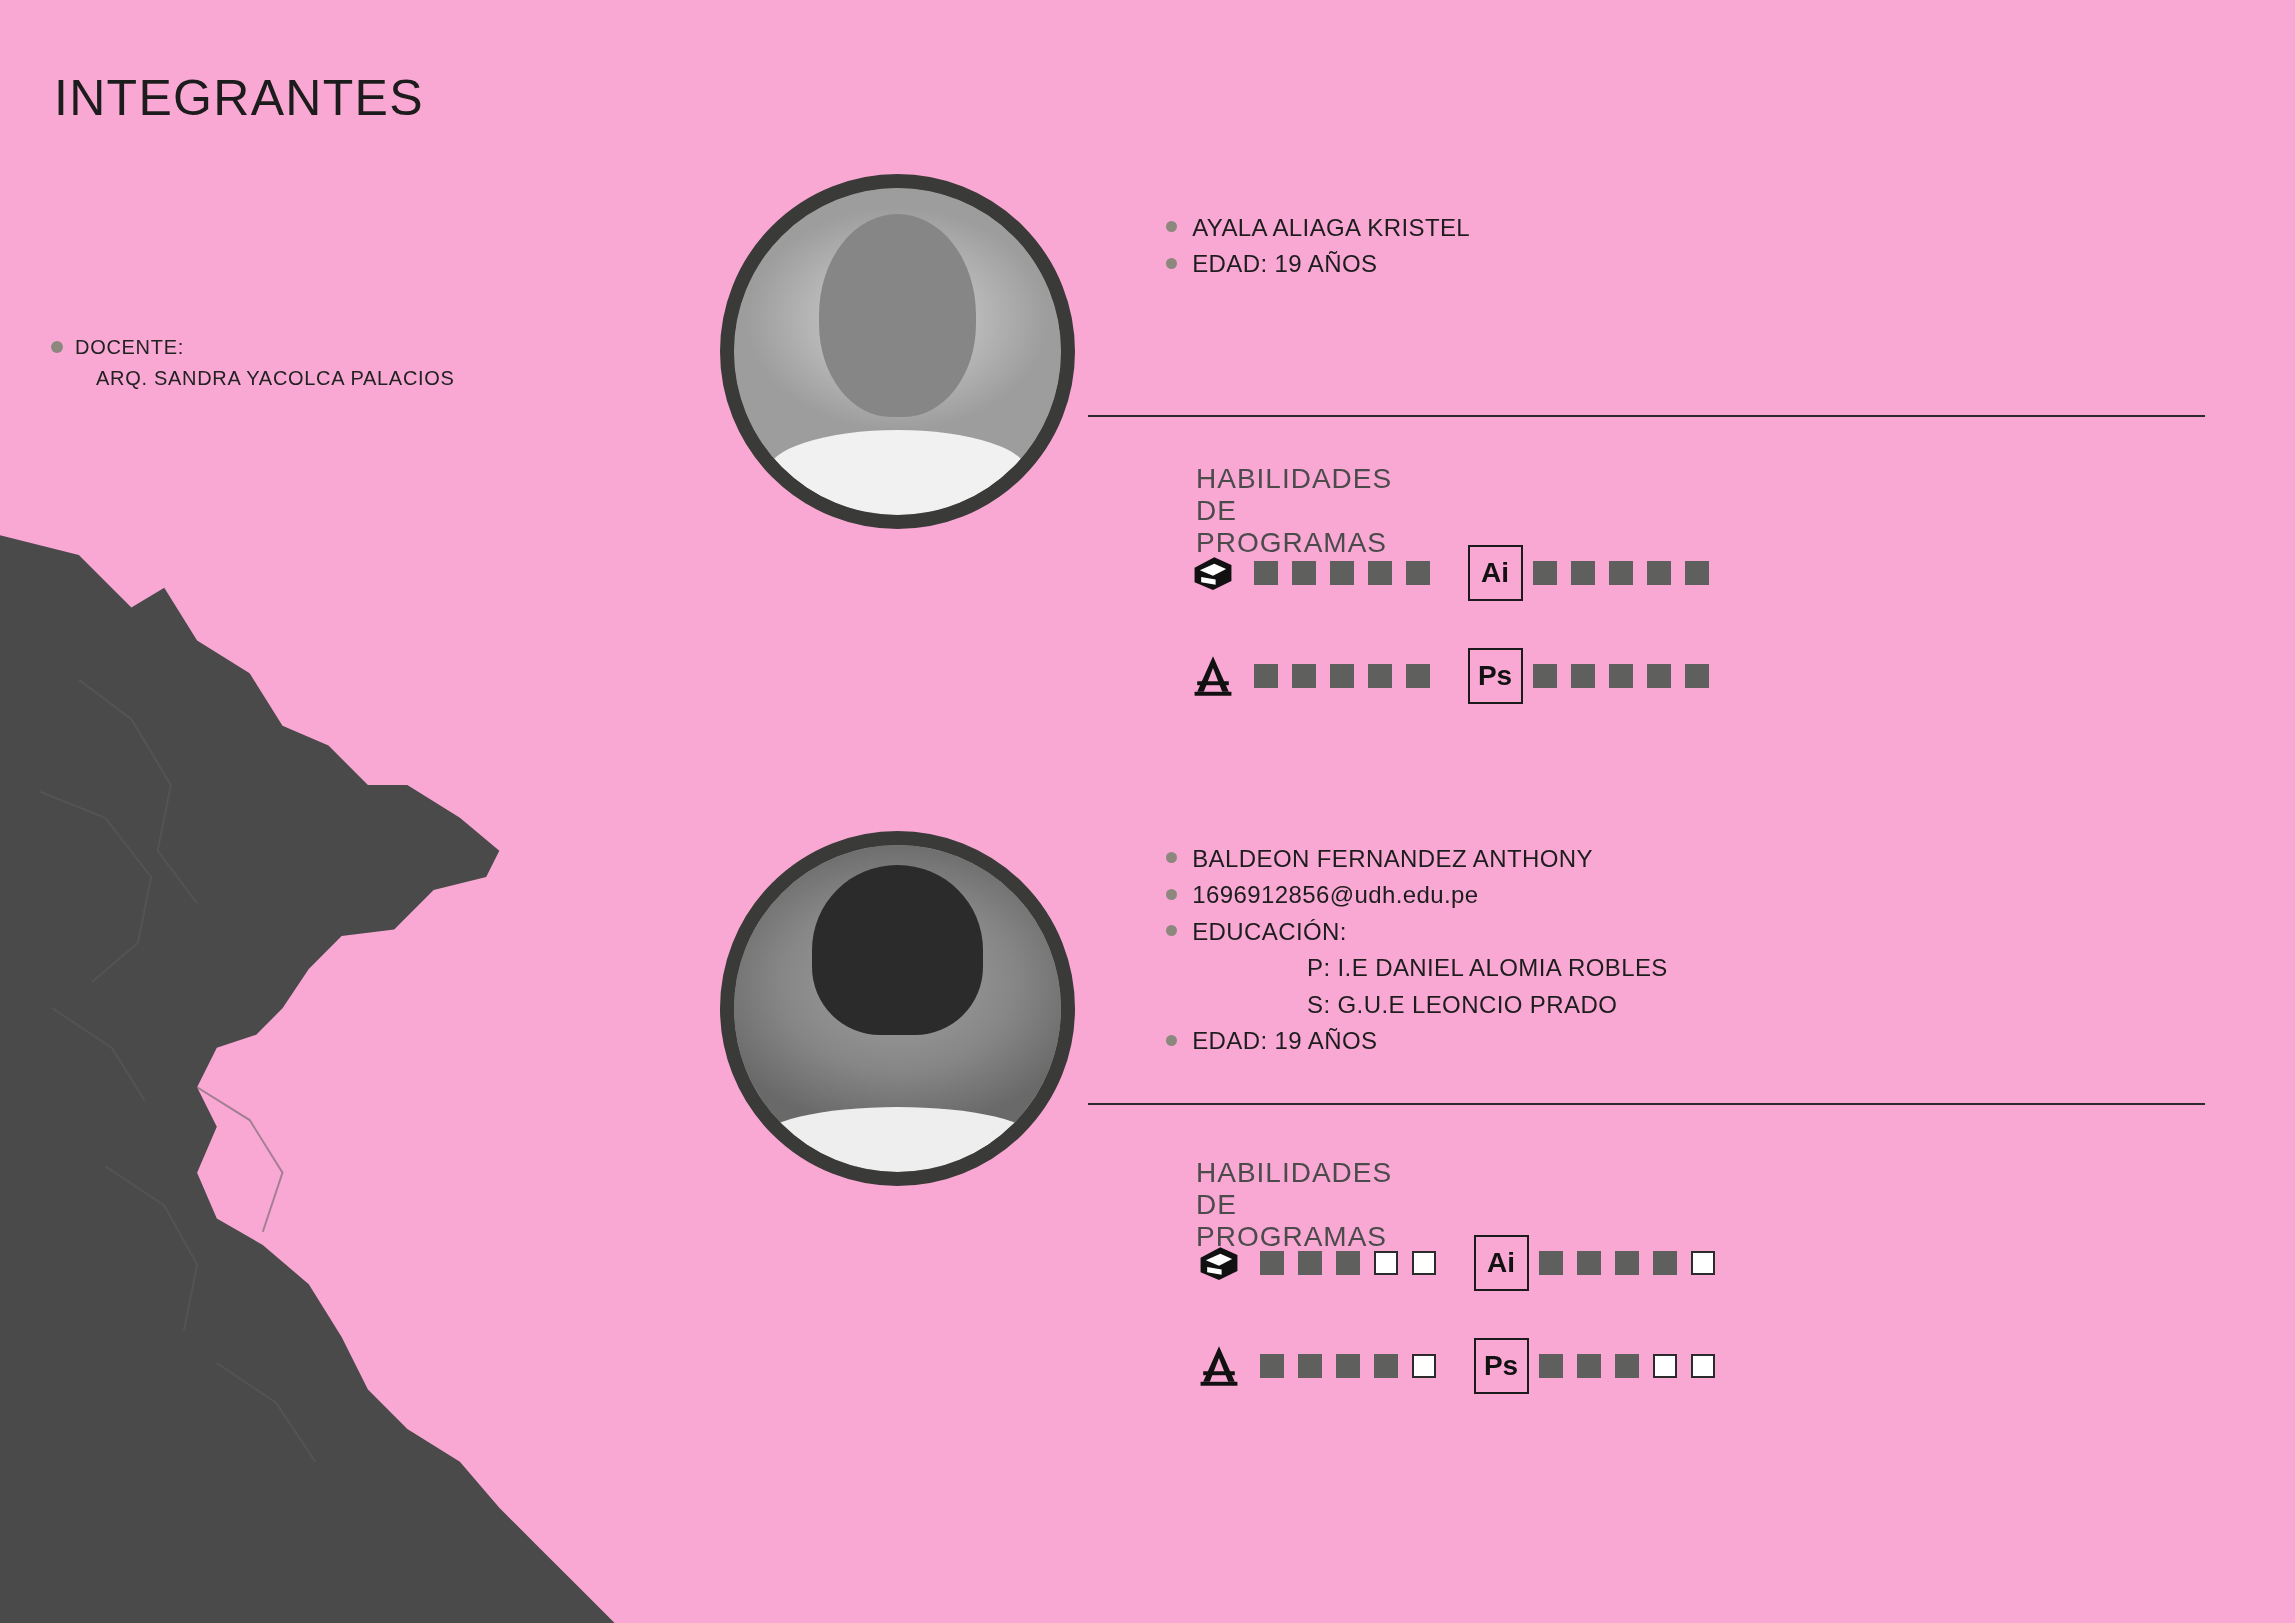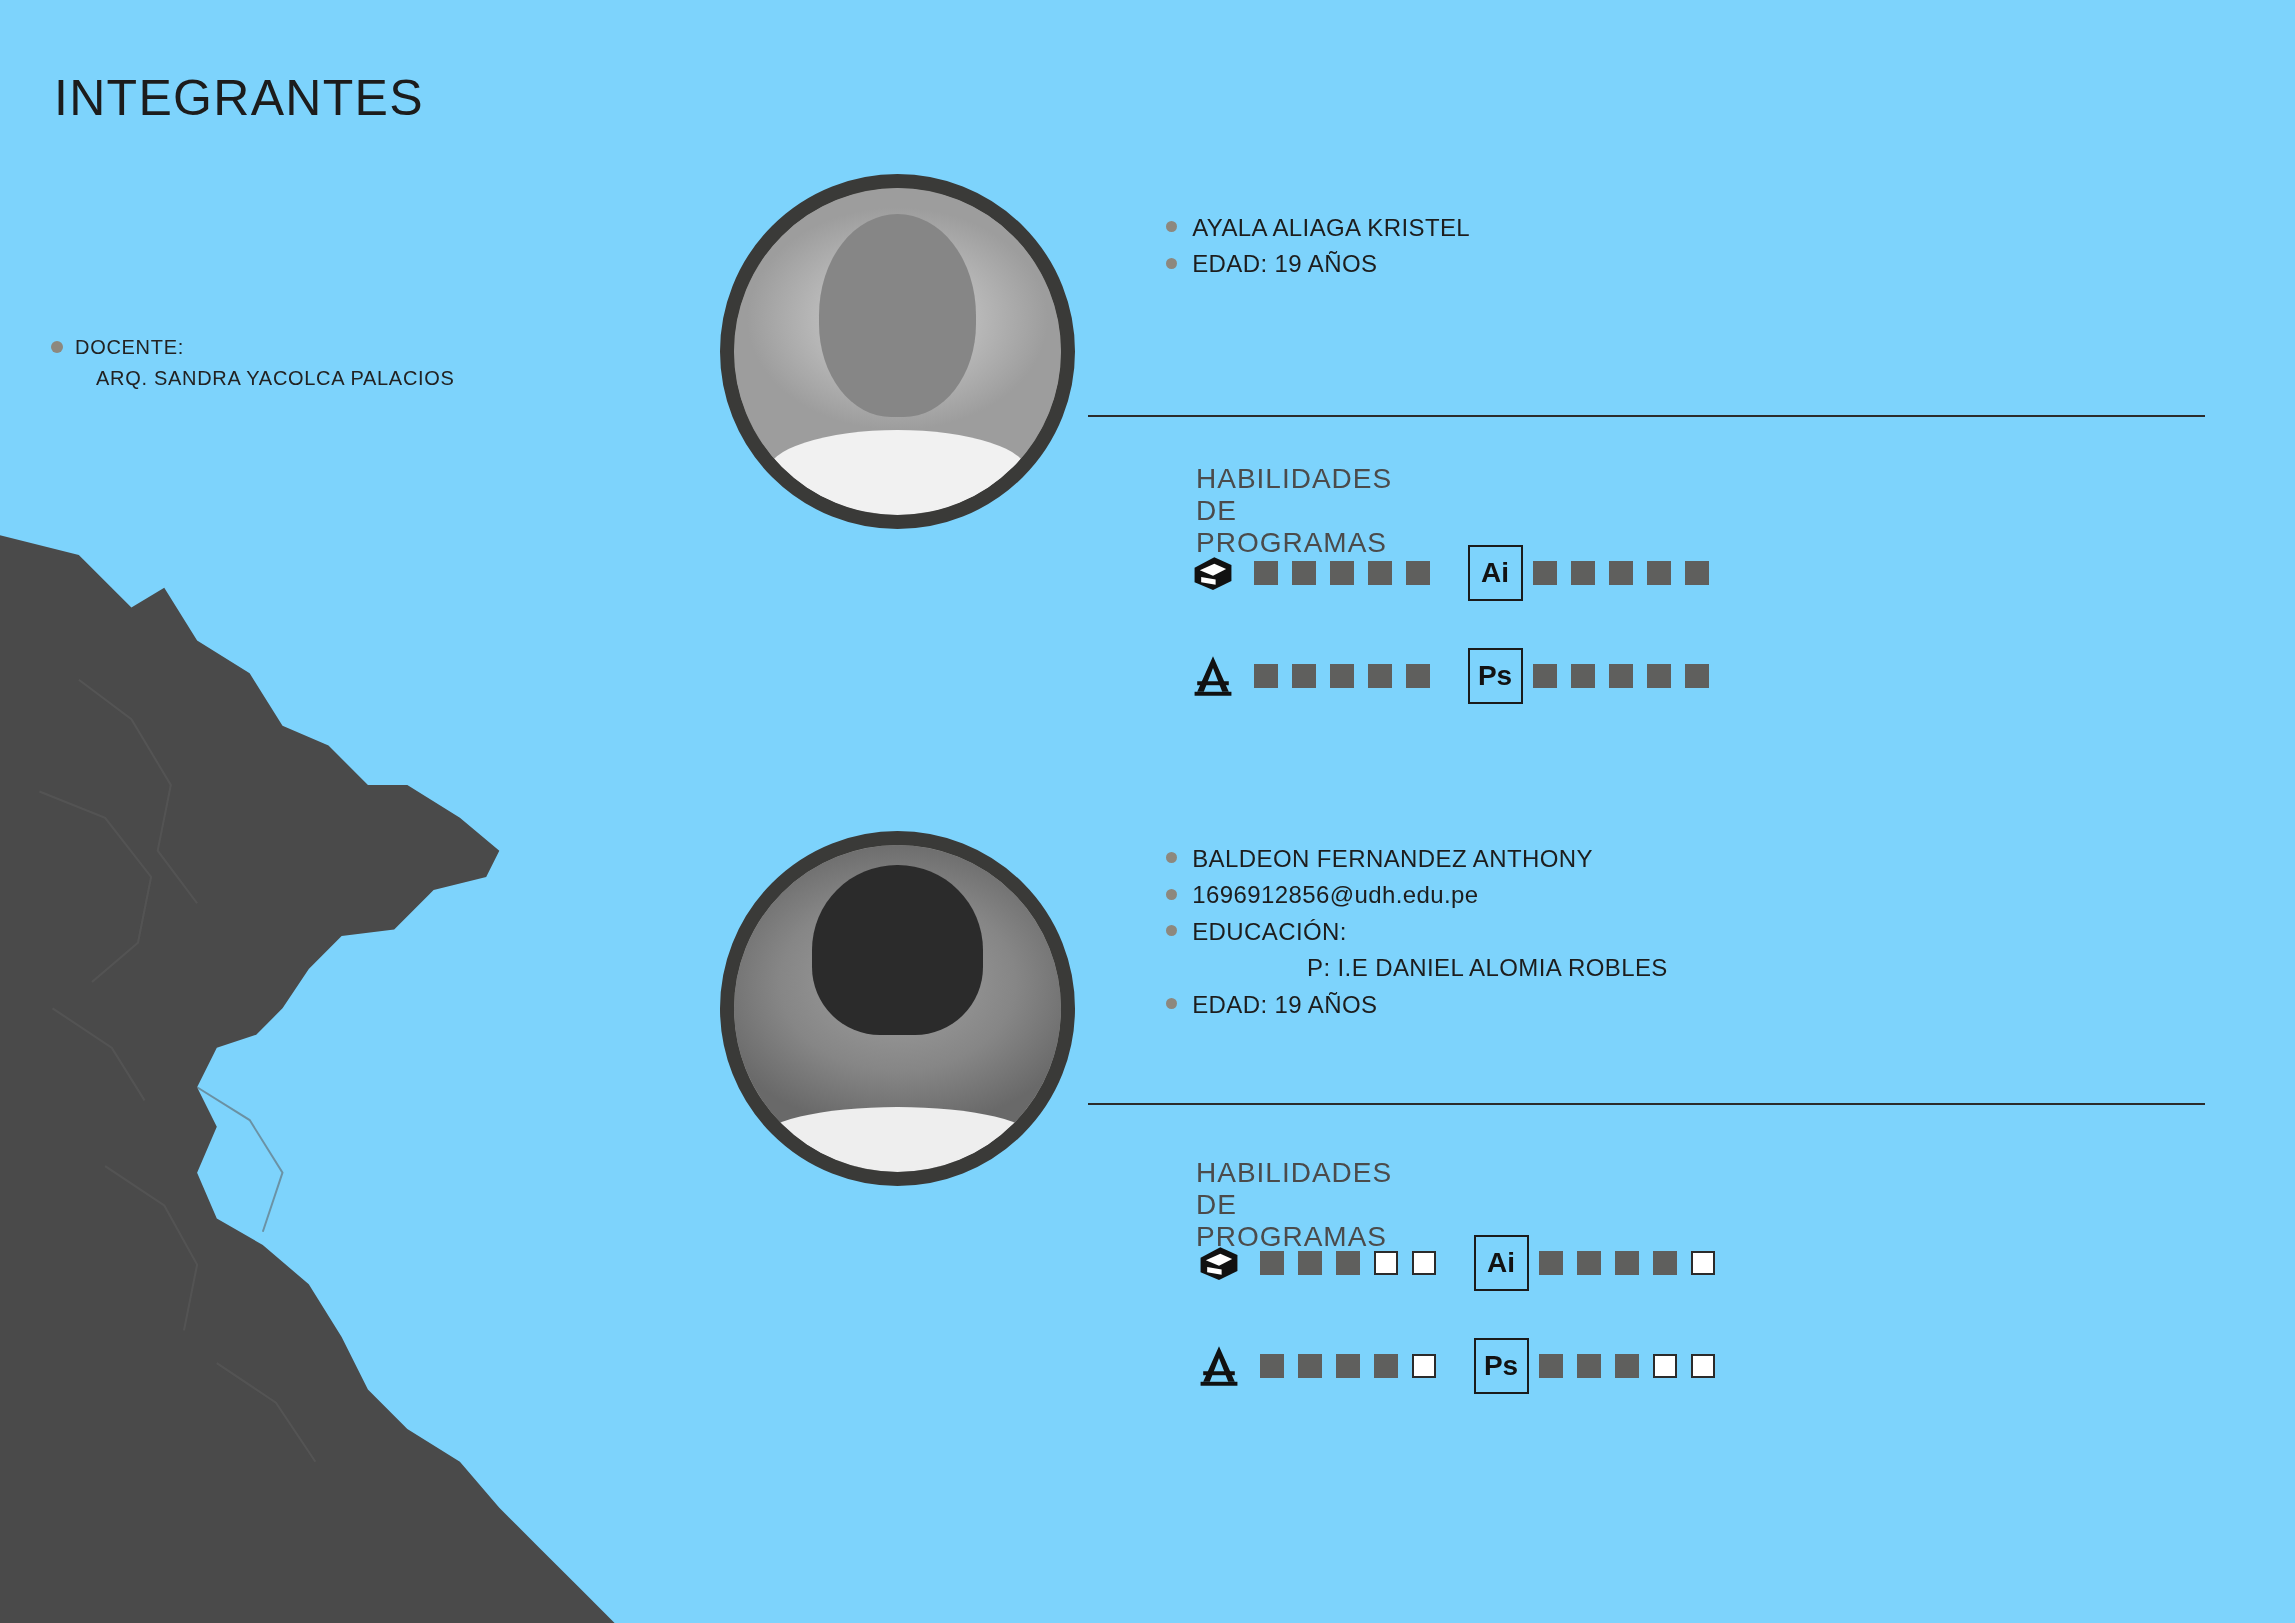--- a/index.html
+++ b/index.html
@@ -7,21 +7,21 @@
     width: 2295px;
     height: 1623px;
     background: #ffffff;
     font-family: "Liberation Sans", sans-serif;
     overflow: hidden;
   }
   .page {
     position: relative;
     width: 2295px;
     height: 1623px;
-    background: #7dd3fc;
+    background: #f9a8d4;
   }
 
   
   .page-title {
     position: absolute;
     left: 54px;
     top: 69px;
     font-size: 50px;
     letter-spacing: 1.3px;
     color: #1c1c1c;
@@ -315,20 +315,21 @@
       </div>
       <div class="info-item">
         <span class="bullet-dot"></span>
         <span>1696912856@udh.edu.pe</span>
       </div>
       <div class="info-item">
         <span class="bullet-dot"></span>
         <span>EDUCACIÓN:</span>
       </div>
       <div class="info-sub">P: I.E DANIEL ALOMIA ROBLES</div>
+      <div class="info-sub">S: G.U.E LEONCIO PRADO</div>
       <div class="info-item">
         <span class="bullet-dot"></span>
         <span>EDAD: 19 AÑOS</span>
       </div>
     </div>
 
     <div class="rule" style="left:1088px; top:1103px; width:1117px;"></div>
 
     <div class="skills-title" style="left:1196px; top:1157px;">HABILIDADES DE PROGRAMAS</div>
 

